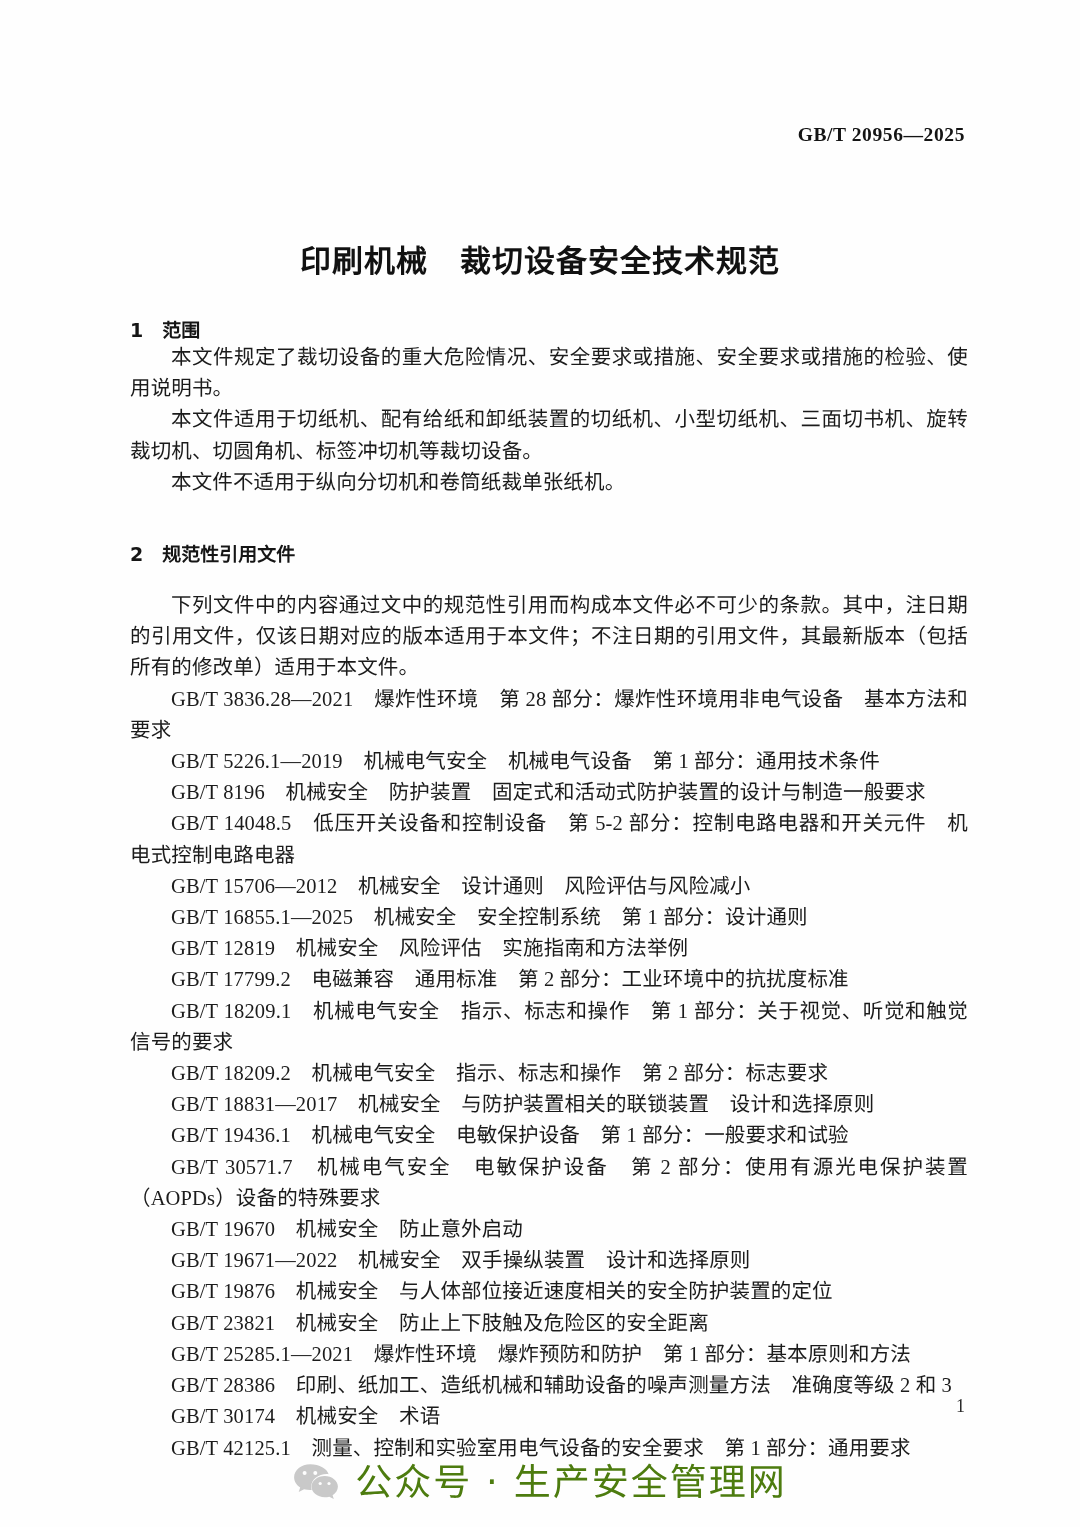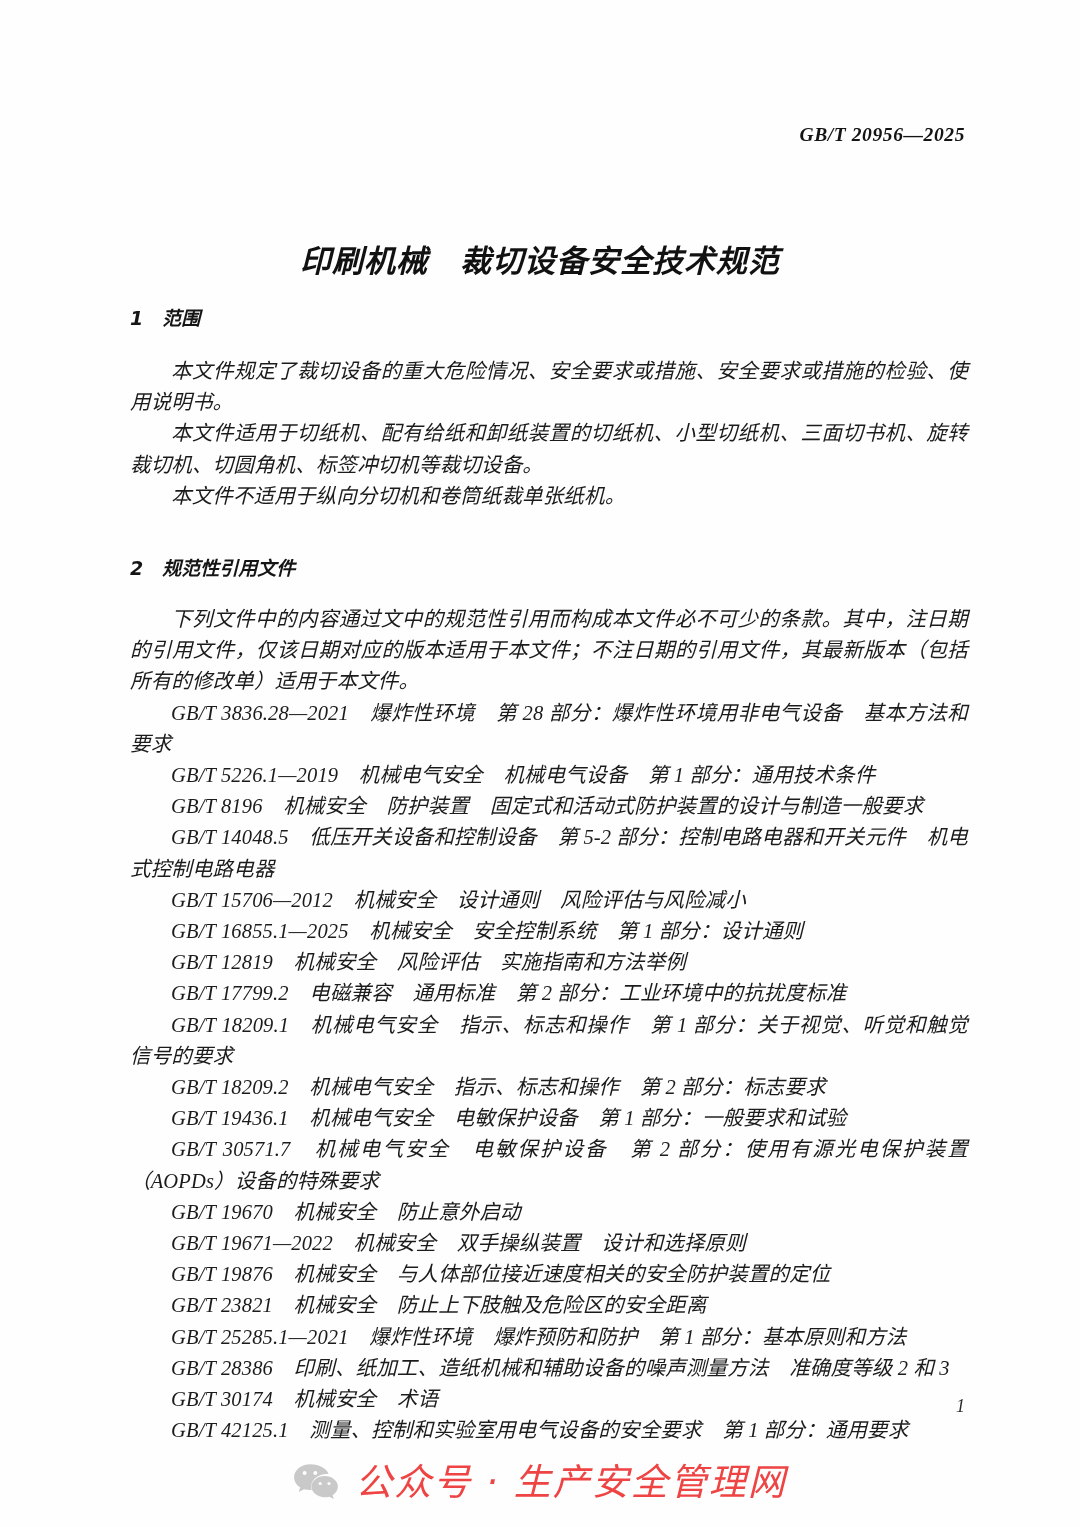--- a/index.html
+++ b/index.html
@@ -11,21 +11,20 @@
   .page {
     position: relative;
     width: 1080px;
     height: 1527px;
     margin: 0 auto;
     background: #fefefe;
     font-family: "Liberation Serif", "DejaVu Serif", serif;
     color: #1c1c1c;
     overflow: hidden;
     box-sizing: border-box;
-    font-style: italic;
   }
 
   
   .page-header {
     position: absolute;
     top: 124px;
     left: 130px;
     right: 115px;
     text-align: right;
     font-family: "Liberation Serif", "DejaVu Serif", serif;
@@ -59,35 +58,35 @@
   }
 
   .clause-heading {
     font-family: "DejaVu Sans", "Liberation Sans", sans-serif;
     font-weight: bold;
     font-size: 19px;
     color: #151515;
     white-space: pre;
     margin: 0;
   }
-  .clause-heading.h-first { margin-top: 3px; }
+  .clause-heading.h-first { margin-top: 15px; }
   .clause-heading.h-gap   { margin-top: 41px; }
 
   .para {
     font-family: "Liberation Serif", "DejaVu Serif", serif;
     font-size: 20.5px;
     line-height: 31.2px;
     color: #1b1b1b;
     margin: 0;
     text-align: justify;
     text-justify: inter-ideograph;
     letter-spacing: 0.15px;
   }
   .para.indent { text-indent: 2em; }
-  .para-group  { margin-top: 26px; }
+  .para-group  { }
   .para-group2 { margin-top: 24px; }
 
   
   .ref-list {
     list-style: none;
     margin: 0;
     padding: 0;
   }
   .ref-list li {
     font-family: "Liberation Serif", "DejaVu Serif", serif;
@@ -128,21 +127,21 @@
   .wm-logo {
     width: 46px;
     height: 40px;
     flex: 0 0 auto;
     display: block;
   }
   .wm-text {
     font-family: "DejaVu Sans", "Liberation Sans", sans-serif;
     font-size: 37px;
     font-weight: 500;
-    color: #ef4444;
+    color: #4d7c0f;
     letter-spacing: 2px;
     white-space: pre;
     line-height: 1;
   }
 </style>
 </head>
 <body>
 
 <div class="page">
 
@@ -169,20 +168,21 @@
           <li>GB/T 3836.28—2021　爆炸性环境　第 28 部分：爆炸性环境用非电气设备　基本方法和要求</li>
           <li>GB/T 5226.1—2019　机械电气安全　机械电气设备　第 1 部分：通用技术条件</li>
           <li>GB/T 8196　机械安全　防护装置　固定式和活动式防护装置的设计与制造一般要求</li>
           <li>GB/T 14048.5　低压开关设备和控制设备　第 5-2 部分：控制电路电器和开关元件　机电式控制电路电器</li>
           <li>GB/T 15706—2012　机械安全　设计通则　风险评估与风险减小</li>
           <li>GB/T 16855.1—2025　机械安全　安全控制系统　第 1 部分：设计通则</li>
           <li>GB/T 12819　机械安全　风险评估　实施指南和方法举例</li>
           <li>GB/T 17799.2　电磁兼容　通用标准　第 2 部分：工业环境中的抗扰度标准</li>
           <li>GB/T 18209.1　机械电气安全　指示、标志和操作　第 1 部分：关于视觉、听觉和触觉信号的要求</li>
           <li>GB/T 18209.2　机械电气安全　指示、标志和操作　第 2 部分：标志要求</li>
+          <li>GB/T 18831—2017　机械安全　与防护装置相关的联锁装置　设计和选择原则</li>
           <li>GB/T 19436.1　机械电气安全　电敏保护设备　第 1 部分：一般要求和试验</li>
           <li>GB/T 30571.7　机械电气安全　电敏保护设备　第 2 部分：使用有源光电保护装置（AOPDs）设备的特殊要求</li>
           <li>GB/T 19670　机械安全　防止意外启动</li>
           <li>GB/T 19671—2022　机械安全　双手操纵装置　设计和选择原则</li>
           <li>GB/T 19876　机械安全　与人体部位接近速度相关的安全防护装置的定位</li>
           <li>GB/T 23821　机械安全　防止上下肢触及危险区的安全距离</li>
           <li>GB/T 25285.1—2021　爆炸性环境　爆炸预防和防护　第 1 部分：基本原则和方法</li>
           <li>GB/T 28386　印刷、纸加工、造纸机械和辅助设备的噪声测量方法　准确度等级 2 和 3</li>
           <li>GB/T 30174　机械安全　术语</li>
           <li>GB/T 42125.1　测量、控制和实验室用电气设备的安全要求　第 1 部分：通用要求</li>

